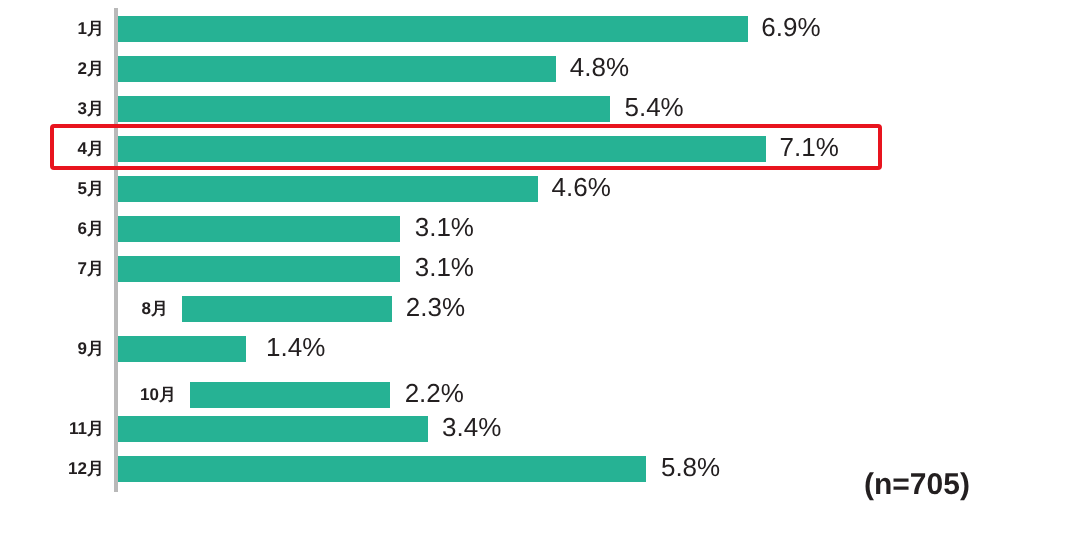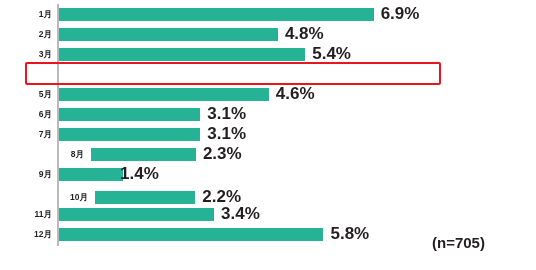--- a/index.html
+++ b/index.html
@@ -62,22 +62,22 @@
     top:3.5px;
     height:13px;
     background:#26b294;
   }
 
   .val-label{
     position:absolute;
     top:0;
     height:20px;
     line-height:20px;
-    font-size:17px;
-    font-weight:bold;
+    font-size:13px;
+    font-weight:normal;
     color:#231f20;
     white-space:nowrap;
   }
 
   
   .highlight-box{
     position:absolute;
     left:25px;
     top:70px;
     width:415px;
@@ -115,20 +115,25 @@
       <div class="row" style="top: 24px;">
         <div class="cat-label">2月</div>
         <div class="bar" style="width: 218.88px; background: rgb(38, 178, 148);"></div>
         <div class="val-label" style="left: 284.88px;">4.8%</div>
       </div>
       <div class="row" style="top: 44px;">
         <div class="cat-label">3月</div>
         <div class="bar" style="width: 246.24px; background: rgb(38, 178, 148);"></div>
         <div class="val-label" style="left: 312.24px;">5.4%</div>
       </div>
+      <div class="row" style="top: 64px;">
+        <div class="cat-label">4月</div>
+        <div class="bar" style="width: 323.76px; background: rgb(38, 178, 148);"></div>
+        <div class="val-label" style="left: 389.76px;">7.1%</div>
+      </div>
       <div class="row" style="top: 84px;">
         <div class="cat-label">5月</div>
         <div class="bar" style="width: 209.76px; background: rgb(38, 178, 148);"></div>
         <div class="val-label" style="left: 275.76px;">4.6%</div>
       </div>
       <div class="row" style="top: 104px;">
         <div class="cat-label">6月</div>
         <div class="bar" style="width: 141.36px; background: rgb(38, 178, 148);"></div>
         <div class="val-label" style="left: 207.36px;">3.1%</div>
       </div>
@@ -138,21 +143,21 @@
         <div class="val-label" style="left: 207.36px;">3.1%</div>
       </div>
       <div class="row" style="top: 144px; margin-left: 32px;">
         <div class="cat-label">8月</div>
         <div class="bar" style="width: 104.88px; background: rgb(38, 178, 148);"></div>
         <div class="val-label" style="left: 170.88px;">2.3%</div>
       </div>
       <div class="row" style="top: 164px; padding-left: 16px;">
         <div class="cat-label">9月</div>
         <div class="bar" style="width: 63.84px; background: rgb(38, 178, 148);"></div>
-        <div class="val-label" style="left: 120px;">1.4%</div>
+        <div class="val-label" style="left: 133px;">1.4%</div>
       </div>
       <div class="row" style="top: 187px; margin-left: 36px;">
         <div class="cat-label">10月</div>
         <div class="bar" style="width: 100.32px; background: rgb(38, 178, 148);"></div>
         <div class="val-label" style="left: 166.32px;">2.2%</div>
       </div>
       <div class="row" style="top: 204px;">
         <div class="cat-label">11月</div>
         <div class="bar" style="width: 155.04px; background: rgb(38, 178, 148);"></div>
         <div class="val-label" style="left: 221.04px;">3.4%</div>

